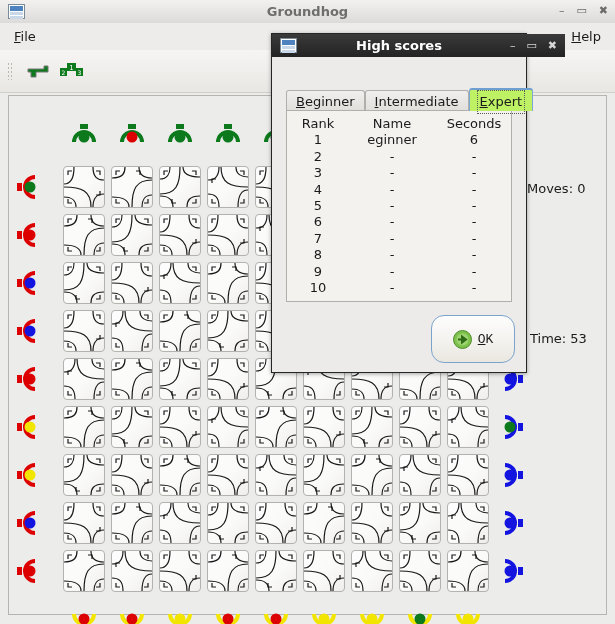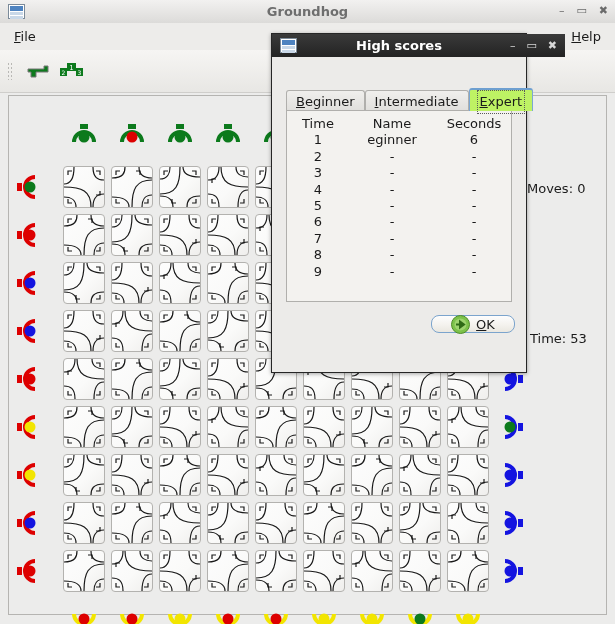--- a/index.html
+++ b/index.html
@@ -87,24 +87,24 @@
     background:#f3f2ef;border:1px solid #b0afac;box-sizing:border-box;}
 
   table.scores{position:absolute;left:0;top:5px;width:226px;border-collapse:collapse;}
   table.scores th,table.scores td{font-size:13px;font-weight:normal;color:#1a1a1a;
     text-align:center;padding:0;height:16.4px;line-height:16.4px;}
   table.scores th{font-weight:normal;}
   table.scores .c-rank{width:62px;}
   table.scores .c-name{width:86px;}
   table.scores .c-sec{width:78px;}
 
-  .ok-btn{position:absolute;left:158px;top:258px;width:84px;height:18px;border-radius:8px;
+  .ok-btn{position:absolute;left:158px;top:258px;width:84px;height:48px;border-radius:13px;
     border:1px solid #7ba4cd;box-sizing:border-box;
     background:linear-gradient(#fdfdfd,#f4f2ee 55%,#eae7e0);display:flex;align-items:center;
-    justify-content:center;gap:6px;}
+    justify-content:center;gap:6px;font-family:Liberation Mono, monospace;}
   .ok-btn .lbl{font-size:13px;color:#1a1a1a;}
   .ok-btn .lbl .acc{text-decoration:underline;}
 
   svg{display:block;}
 </style>
 </head>
 <body>
 
 <div id="app">
 
@@ -1805,21 +1805,21 @@
       <div class="tabs">
         <div class="tab"><span class="acc">B</span><span>eginner</span></div>
         <div class="tab"><span class="acc">I</span><span>ntermediate</span></div>
         <div class="tab active"><span class="inner"><span class="acc">E</span><span>xpert</span></span></div>
       </div>
 
       <div class="tabpage">
         <table class="scores">
           <thead>
             <tr>
-              <th class="c-rank">Time</th>
+              <th class="c-rank">Rank</th>
               <th class="c-name">Name</th>
               <th class="c-sec">Seconds</th>
             </tr>
           </thead>
           <tbody id="scores-body">
               <tr>
                 <td class="c-rank">1</td>
                 <td class="c-name">eginner</td>
                 <td class="c-sec">6</td>
               </tr>
@@ -1856,20 +1856,25 @@
               <tr>
                 <td class="c-rank">8</td>
                 <td class="c-name">-</td>
                 <td class="c-sec">-</td>
               </tr>
               <tr>
                 <td class="c-rank">9</td>
                 <td class="c-name">-</td>
                 <td class="c-sec">-</td>
               </tr>
+              <tr>
+                <td class="c-rank">10</td>
+                <td class="c-name">-</td>
+                <td class="c-sec">-</td>
+              </tr>
             </tbody>
         </table>
       </div>
 
       <div class="ok-btn">
         <svg width="19" height="19" viewBox="0 0 19 19">
           <circle cx="9.5" cy="9.5" r="9" fill="#7cc24a" stroke="#4e8c28" stroke-width="1"></circle>
           <circle cx="9.5" cy="9.5" r="6" fill="#9ed46f"></circle>
           <path d="M5 9.5 L11 9.5 M9 6.5 L13 9.5 L9 12.5 Z" stroke="#2f6b16" stroke-width="2" fill="#2f6b16"></path>
         </svg>

